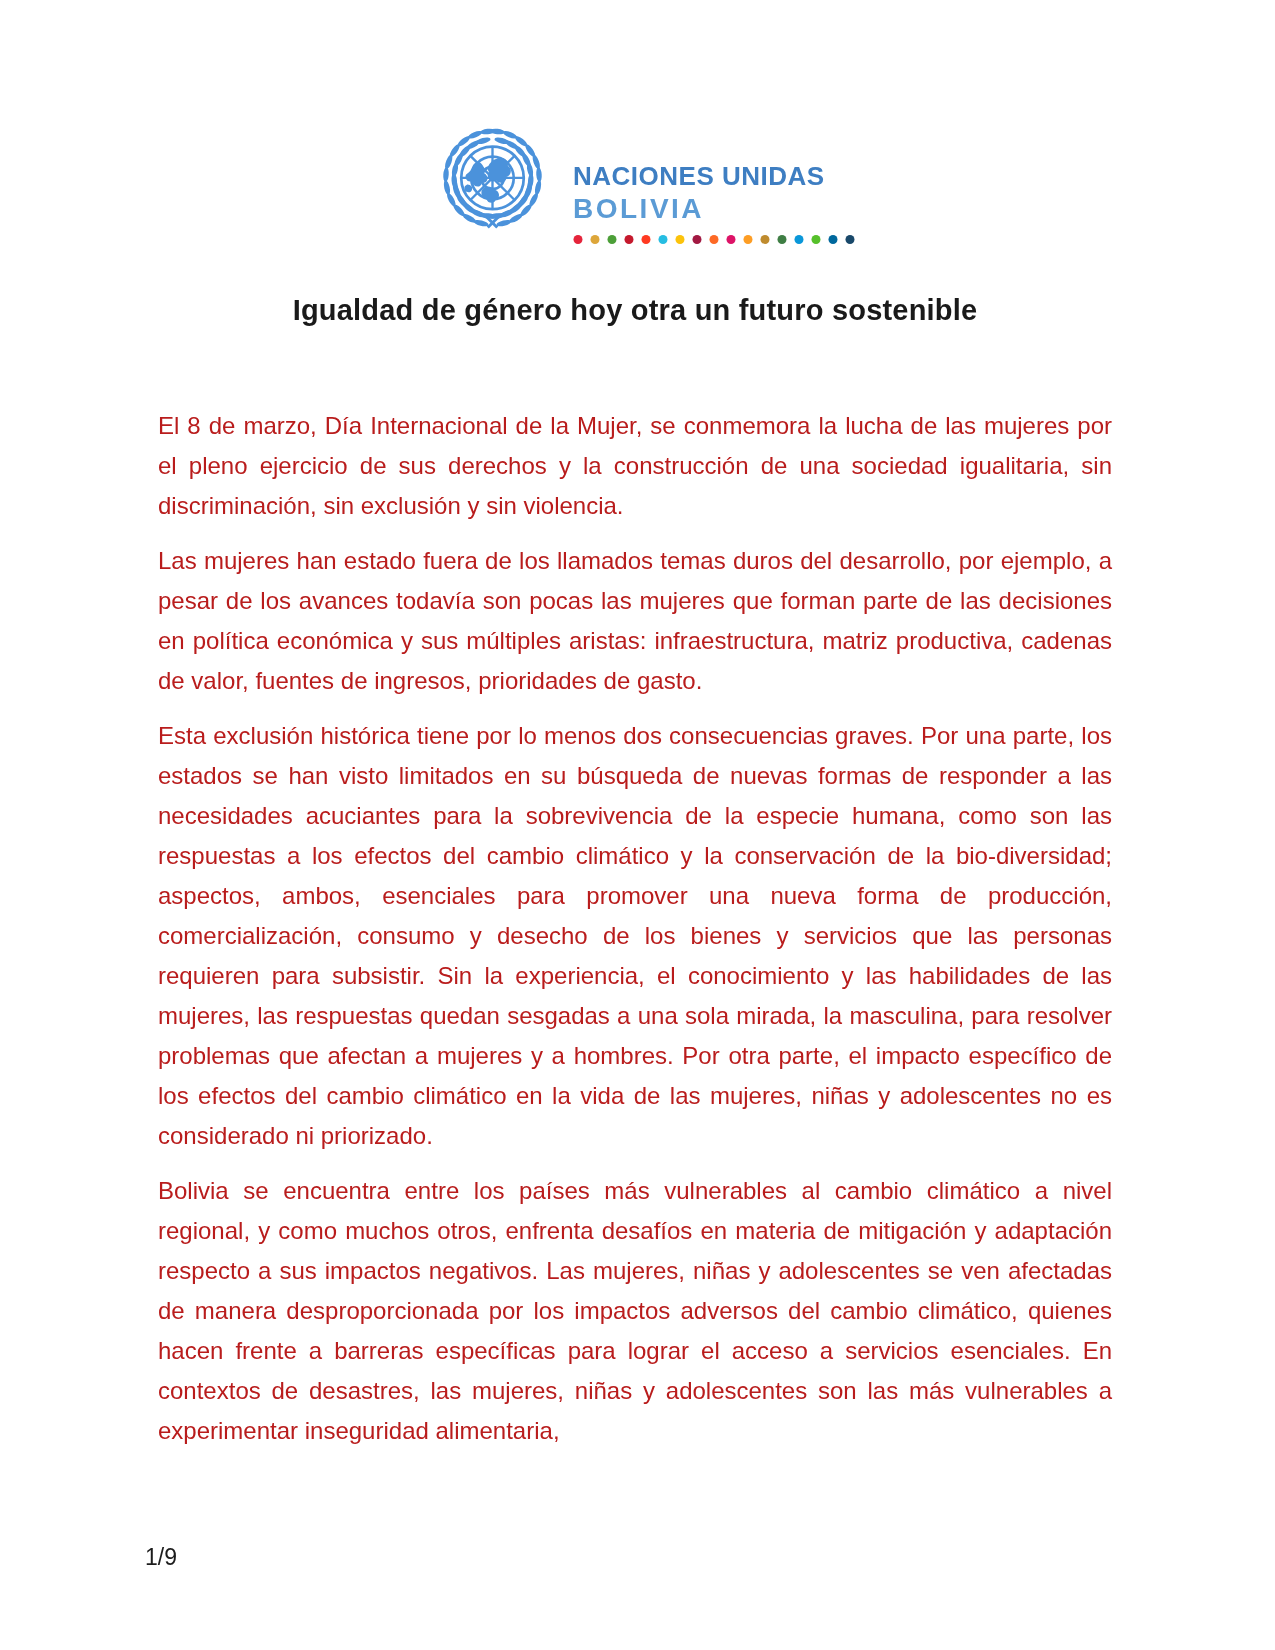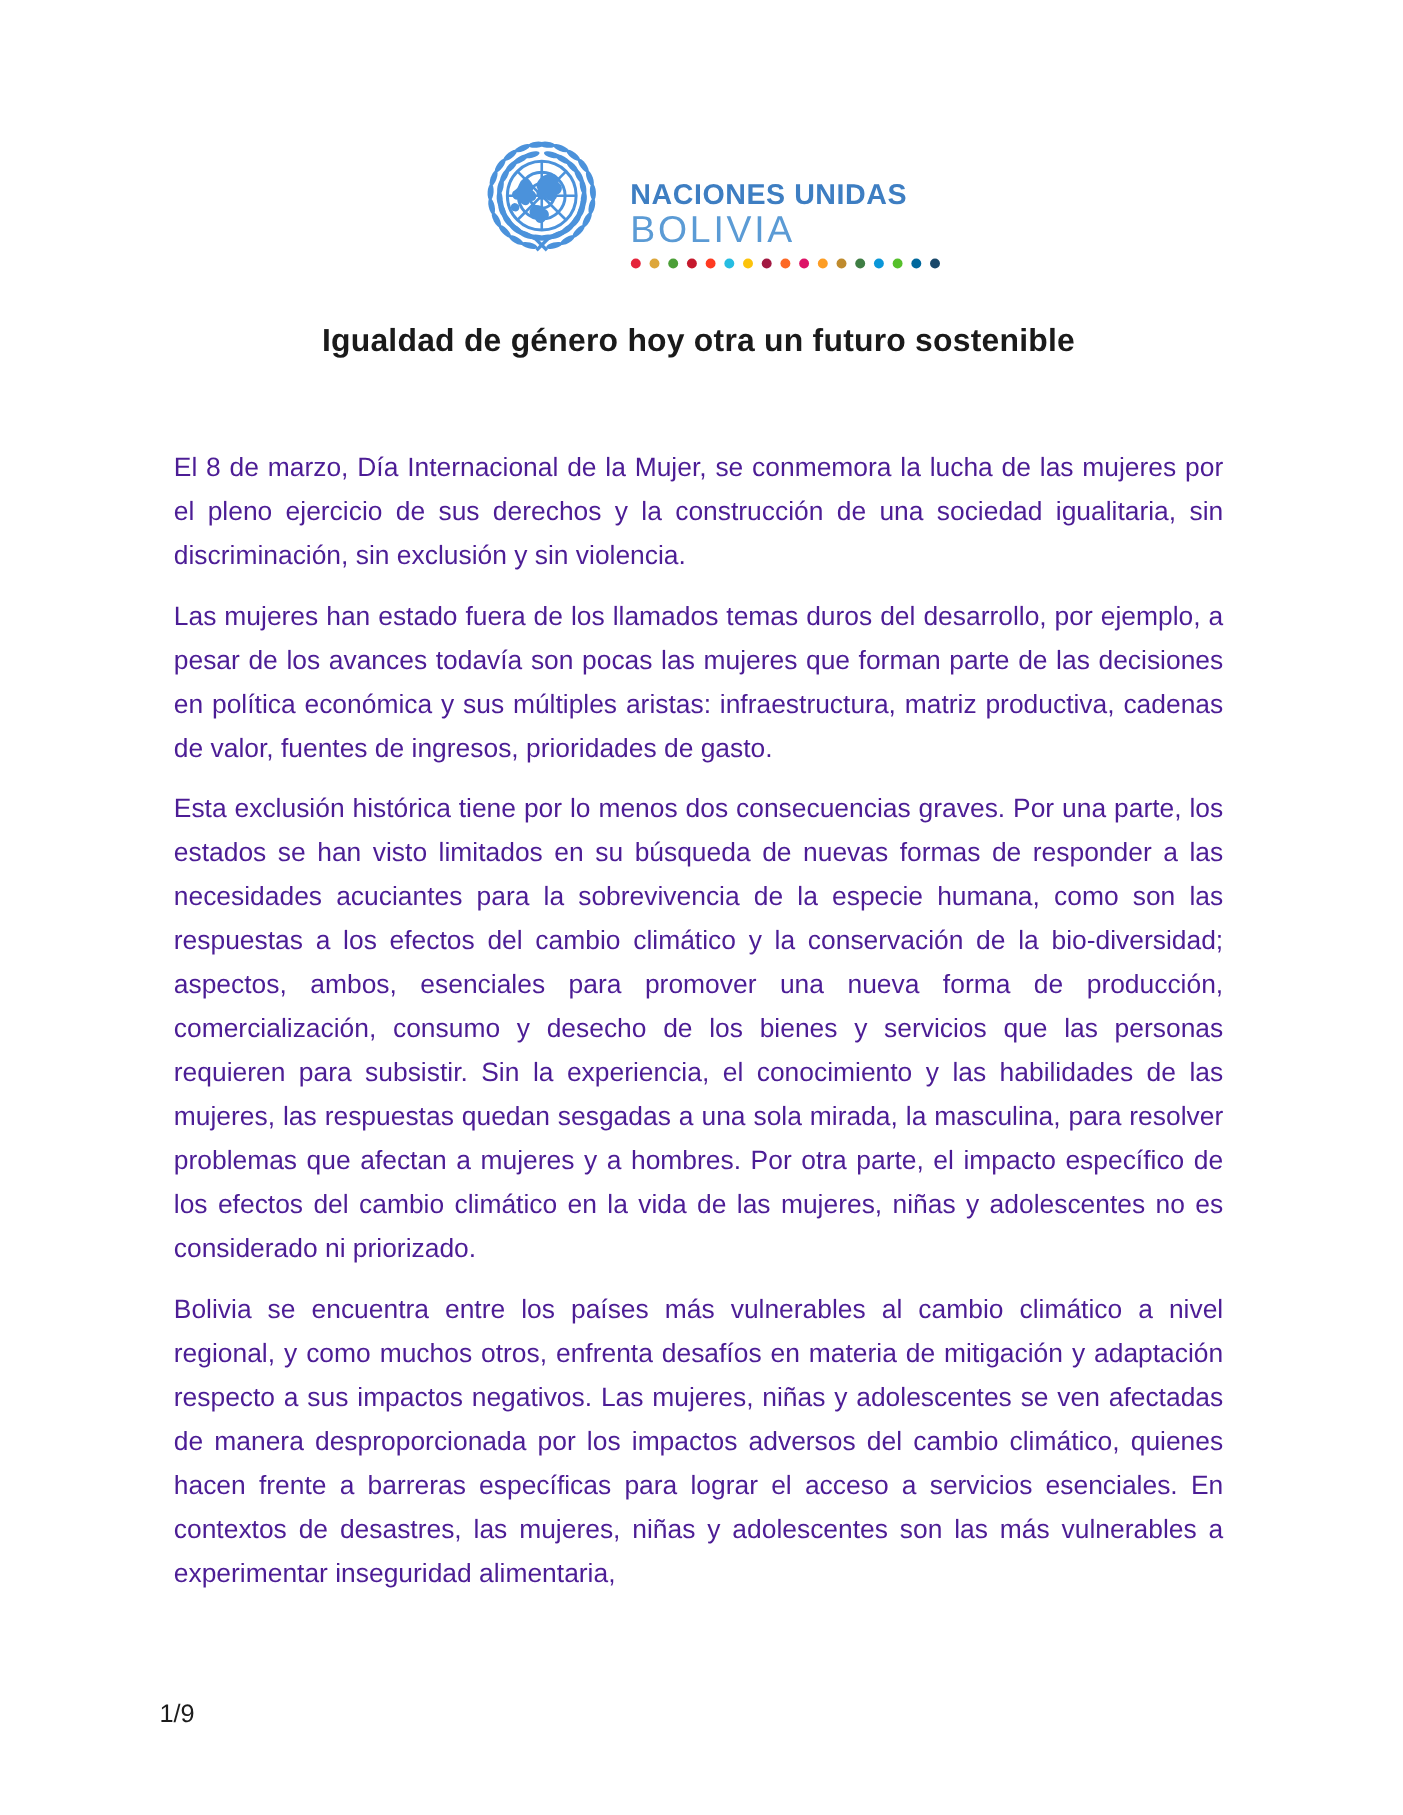--- a/index.html
+++ b/index.html
@@ -15,36 +15,36 @@
     position:absolute; top:126px; left:50%;
     transform:translateX(-50%);
     display:flex; align-items:flex-end; gap:10px;
   }
   .emblem { width:142px; height:118px; display:block; }
   .logo-text { margin-top:30px; }
   .org-name {
     font-size:26px; font-weight:bold; letter-spacing:0.5px; line-height:26px;
   }
   .country-name {
-    font-size:34px; font-weight:400; letter-spacing:2.5px; line-height:26px;
+    font-size:28px; font-weight:700; letter-spacing:2.5px; line-height:26px;
     margin-top:7px;
   }
   .sdg-dots { display:flex; gap:8px; margin-top:13px; }
   .sdg-dots .dot { width:9px; height:9px; border-radius:50%; flex:0 0 auto; }
   
   .doc-title {
     position:absolute; top:294px; left:158px; width:954px;
     margin:0; text-align:center;
     font-size:29px; font-weight:bold; color:#1a1a1a;
     letter-spacing:0.2px;
   }
   
   .doc-body {
     position:absolute; top:406px; left:158px; width:954px;
-    color:#4c1d95;
+    color:#b91c1c;
   }
   .para {
     margin:0 0 15px 0;
     font-size:24px; line-height:40px;
     text-align:justify;
     text-justify:inter-word;
   }
   .para:last-child { margin-bottom:16px; }
   
   .page-number {

